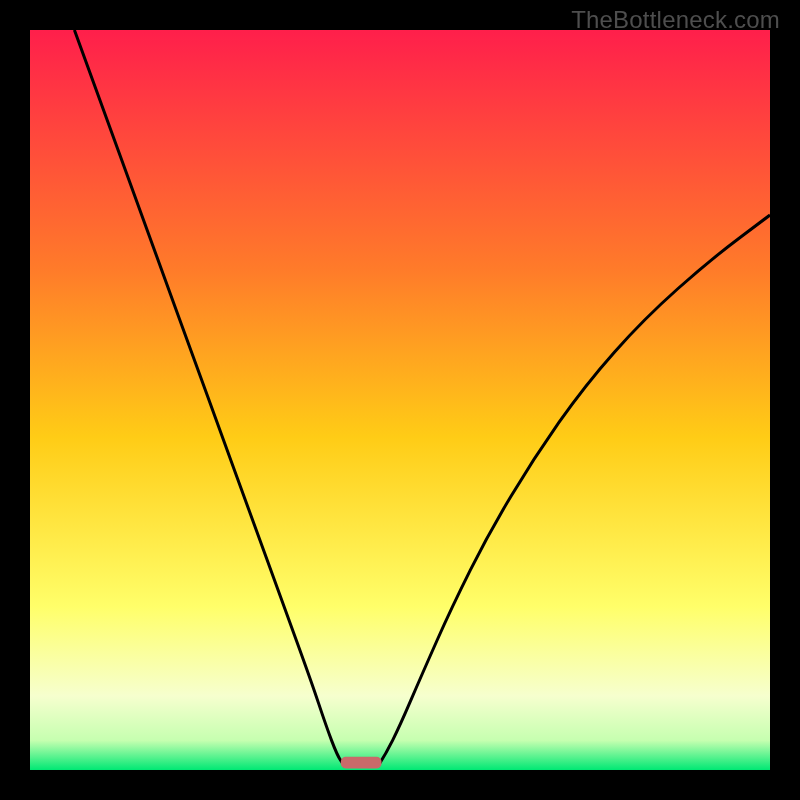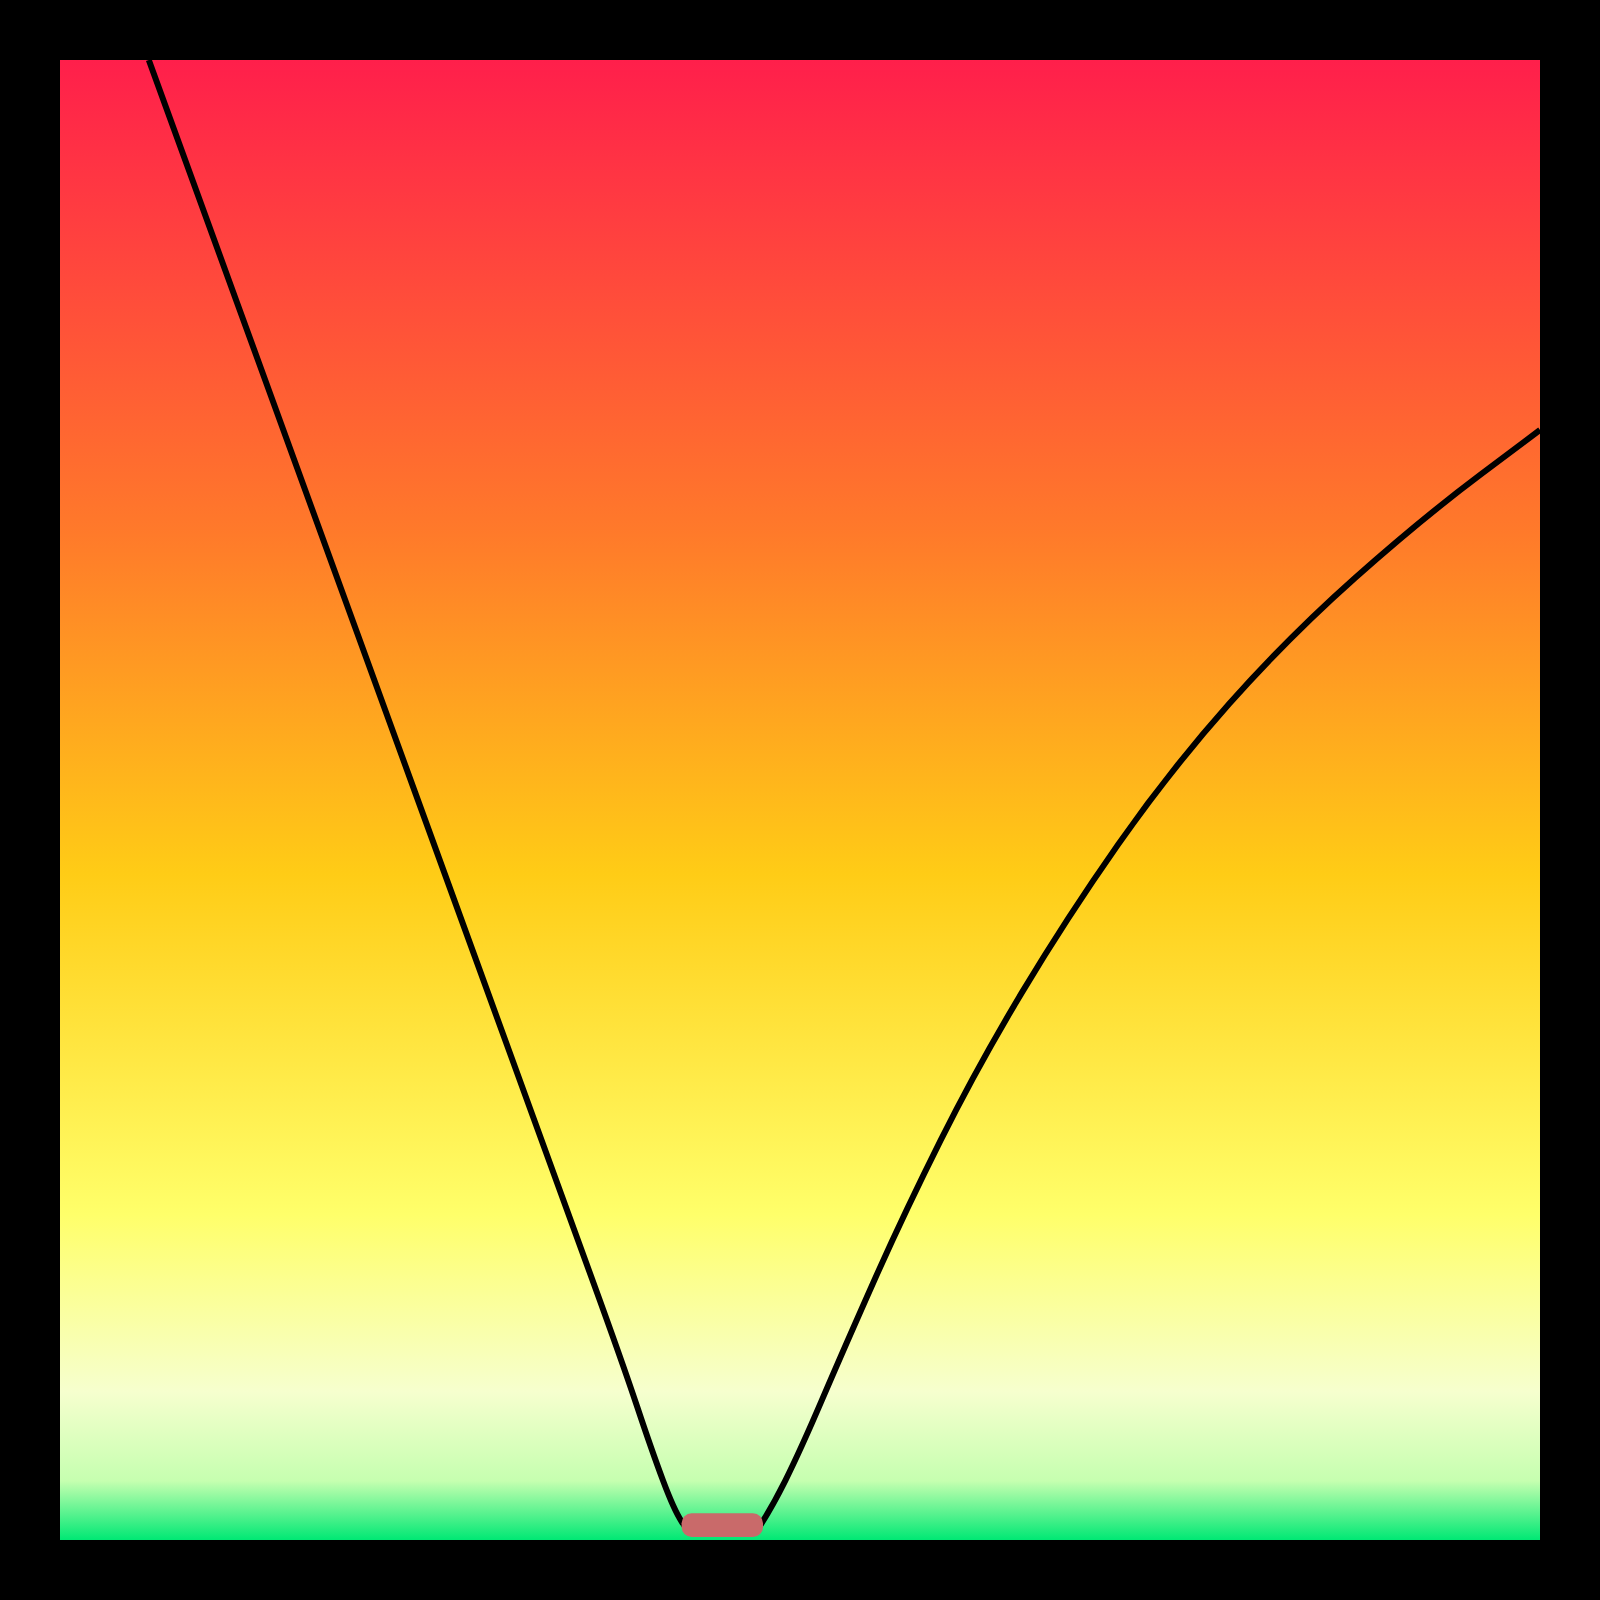--- a/index.html
+++ b/index.html
@@ -6,20 +6,21 @@
   .frame{position:absolute;left:0;top:0;width:800px;height:800px;background:#000}
   .plot{position:absolute;left:30px;top:30px;width:740px;height:740px}
   .watermark{position:absolute;top:6px;right:20px;color:#4e4e4e;font-size:24px;font-weight:400;letter-spacing:.2px}
   svg{display:block}
 </style>
 </head>
 <body>
 
 <div class="frame">
 
+  <div class="watermark">TheBottleneck.com</div>
 
   <div class="plot">
     <svg id="chart-svg" width="740" height="740" viewBox="0 0 740 740">
       <defs>
         <linearGradient id="bg-grad" x1="0" y1="0" x2="0" y2="1">
             <stop offset="0%" stop-color="#ff1f4b"></stop>
             <stop offset="32%" stop-color="#ff7a2a"></stop>
             <stop offset="55%" stop-color="#ffcc16"></stop>
             <stop offset="78%" stop-color="#ffff6a"></stop>
             <stop offset="90%" stop-color="#f6ffce"></stop>

